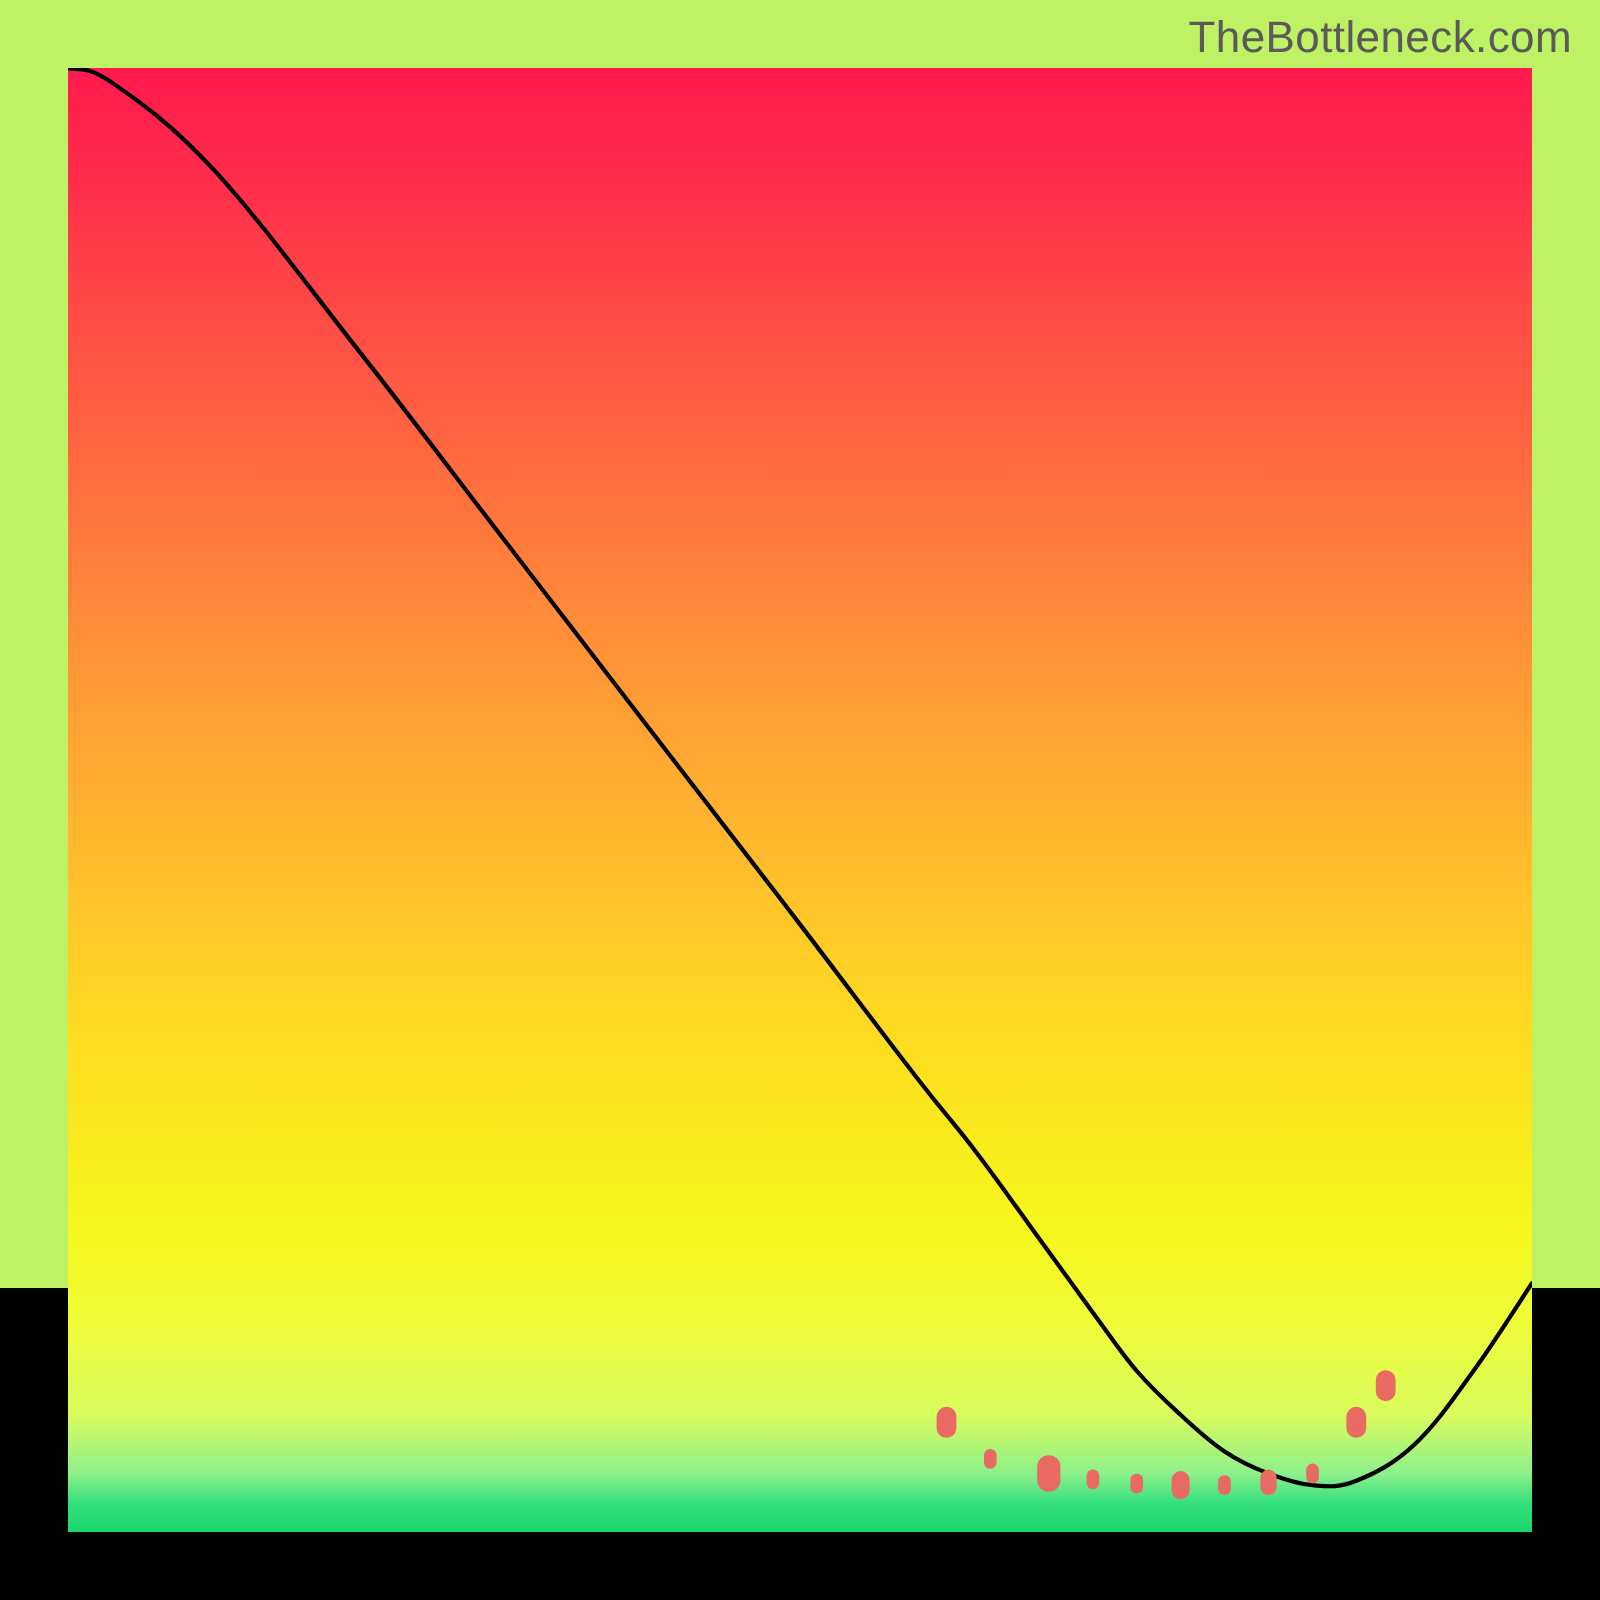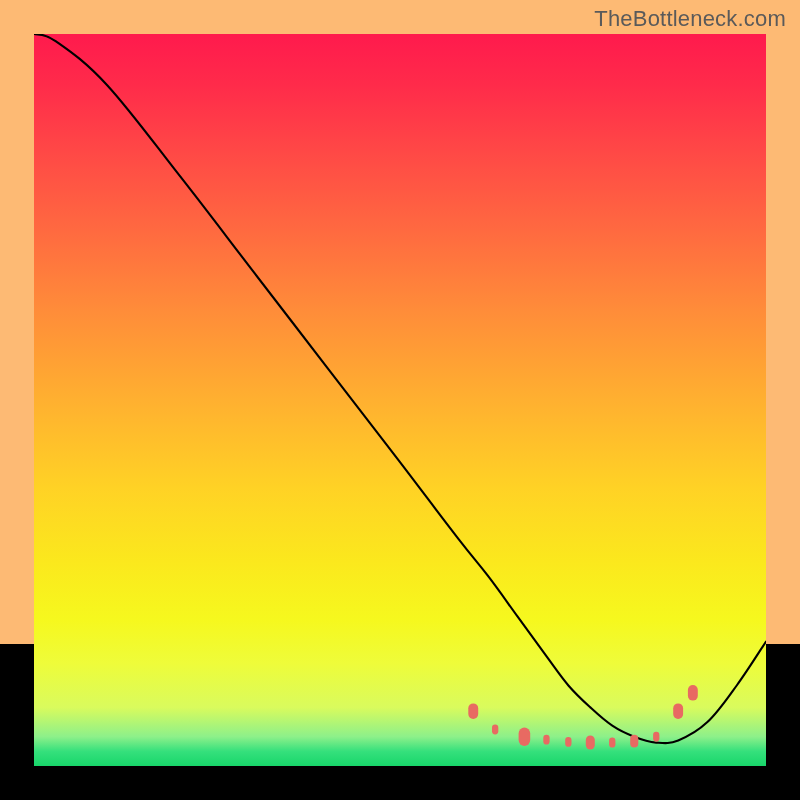--- a/index.html
+++ b/index.html
@@ -8,21 +8,21 @@
     width: 800px;
     height: 800px;
     background: #000;
     font-family: Arial, Helvetica, sans-serif;
     overflow: hidden;
   }
   .frame {
     position: relative;
     width: 800px;
     height: 644px;
-    background: #fdba74;
+    background: #bef264;
   }
   .watermark {
     position: absolute;
     top: 6px;
     right: 14px;
     color: #5a5a5a;
     font-size: 22px;
     letter-spacing: 0.2px;
     font-weight: 400;
     z-index: 10;

